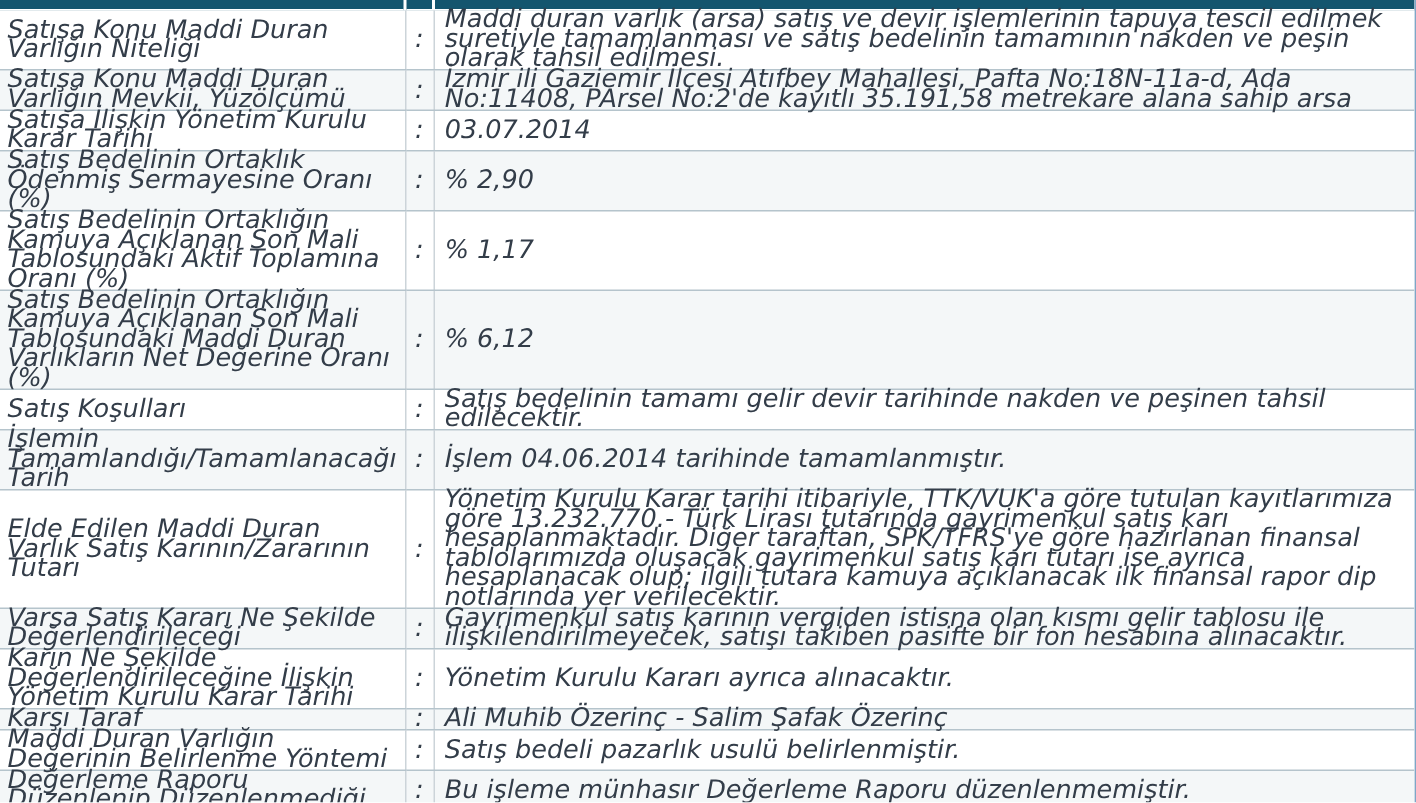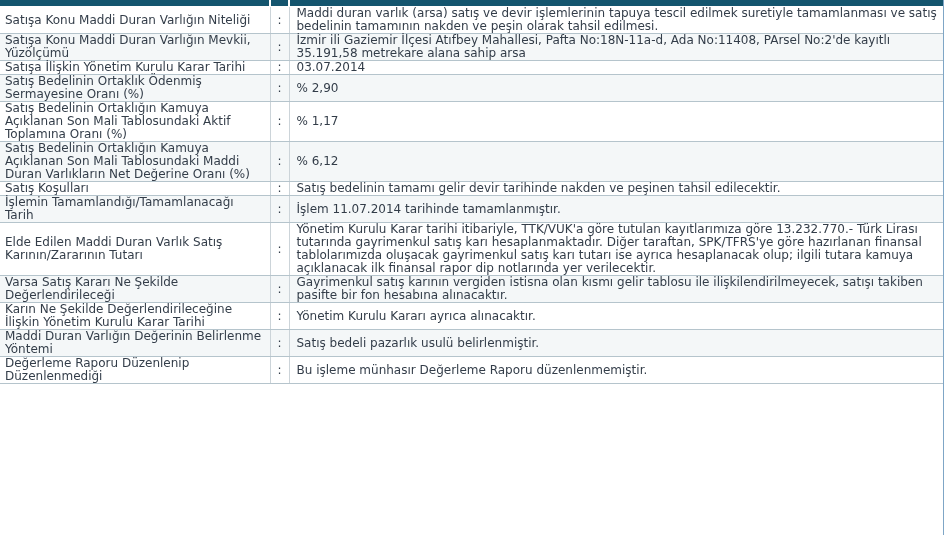--- a/index.html
+++ b/index.html
@@ -29,28 +29,29 @@
     background: #14556e;
     height: 6px;
     padding: 0;
     border-bottom: 1px solid #ffffff;
   }
   thead td.c-label, thead td.c-sep {
     border-right: 2px solid #ffffff;
   }
 
   tbody td {
-    font-size: 12px;
+    font-size: 17px;
     line-height: 13px;
     color: #333d49;
     vertical-align: middle;
     padding: 0 4px;
     border-bottom: 1px solid #b5c4cc;
     word-wrap: break-word;
     overflow-wrap: break-word;
+    font-style: italic;
   }
   tbody td.c-label {
     padding-left: 5px;
     border-right: 1px solid #ccd4d9;
   }
   tbody td.c-sep {
     text-align: center;
     padding: 0;
     border-right: 1px solid #ccd4d9;
   }
@@ -109,38 +110,43 @@
     <td class="c-value">% 6,12</td>
   </tr>
         <tr>
     <td class="c-label">Satış Koşulları</td>
     <td class="c-sep">:</td>
     <td class="c-value">Satış bedelinin tamamı gelir devir tarihinde nakden ve peşinen tahsil edilecektir.</td>
   </tr>
         <tr>
     <td class="c-label">İşlemin Tamamlandığı/Tamamlanacağı Tarih</td>
     <td class="c-sep">:</td>
-    <td class="c-value">İşlem 11.07.2014 tarihinde tamamlanmıştır.</td>
+    <td class="c-value">İşlem 04.06.2014 tarihinde tamamlanmıştır.</td>
   </tr>
         <tr>
     <td class="c-label">Elde Edilen Maddi Duran Varlık Satış Karının/Zararının Tutarı</td>
     <td class="c-sep">:</td>
     <td class="c-value">Yönetim Kurulu Karar tarihi itibariyle, TTK/VUK'a göre tutulan kayıtlarımıza göre 13.232.770.- Türk Lirası tutarında gayrimenkul satış karı hesaplanmaktadır. Diğer taraftan, SPK/TFRS'ye göre hazırlanan finansal tablolarımızda oluşacak gayrimenkul satış karı tutarı ise ayrıca hesaplanacak olup; ilgili tutara kamuya açıklanacak ilk finansal rapor dip notlarında yer verilecektir.</td>
   </tr>
         <tr>
     <td class="c-label">Varsa Satış Kararı Ne Şekilde Değerlendirileceği</td>
     <td class="c-sep">:</td>
     <td class="c-value">Gayrimenkul satış karının vergiden istisna olan kısmı gelir tablosu ile ilişkilendirilmeyecek, satışı takiben pasifte bir fon hesabına alınacaktır.</td>
   </tr>
         <tr>
     <td class="c-label">Karın Ne Şekilde Değerlendirileceğine İlişkin Yönetim Kurulu Karar Tarihi</td>
     <td class="c-sep">:</td>
     <td class="c-value">Yönetim Kurulu Kararı ayrıca alınacaktır.</td>
   </tr>
         <tr>
+    <td class="c-label">Karşı Taraf</td>
+    <td class="c-sep">:</td>
+    <td class="c-value">Ali Muhib Özerinç - Salim Şafak Özerinç</td>
+  </tr>
+        <tr>
     <td class="c-label">Maddi Duran Varlığın Değerinin Belirlenme Yöntemi</td>
     <td class="c-sep">:</td>
     <td class="c-value">Satış bedeli pazarlık usulü belirlenmiştir.</td>
   </tr>
         <tr>
     <td class="c-label">Değerleme Raporu Düzenlenip Düzenlenmediği</td>
     <td class="c-sep">:</td>
     <td class="c-value">Bu işleme münhasır Değerleme Raporu düzenlenmemiştir.</td>
   </tr>
       </tbody>

